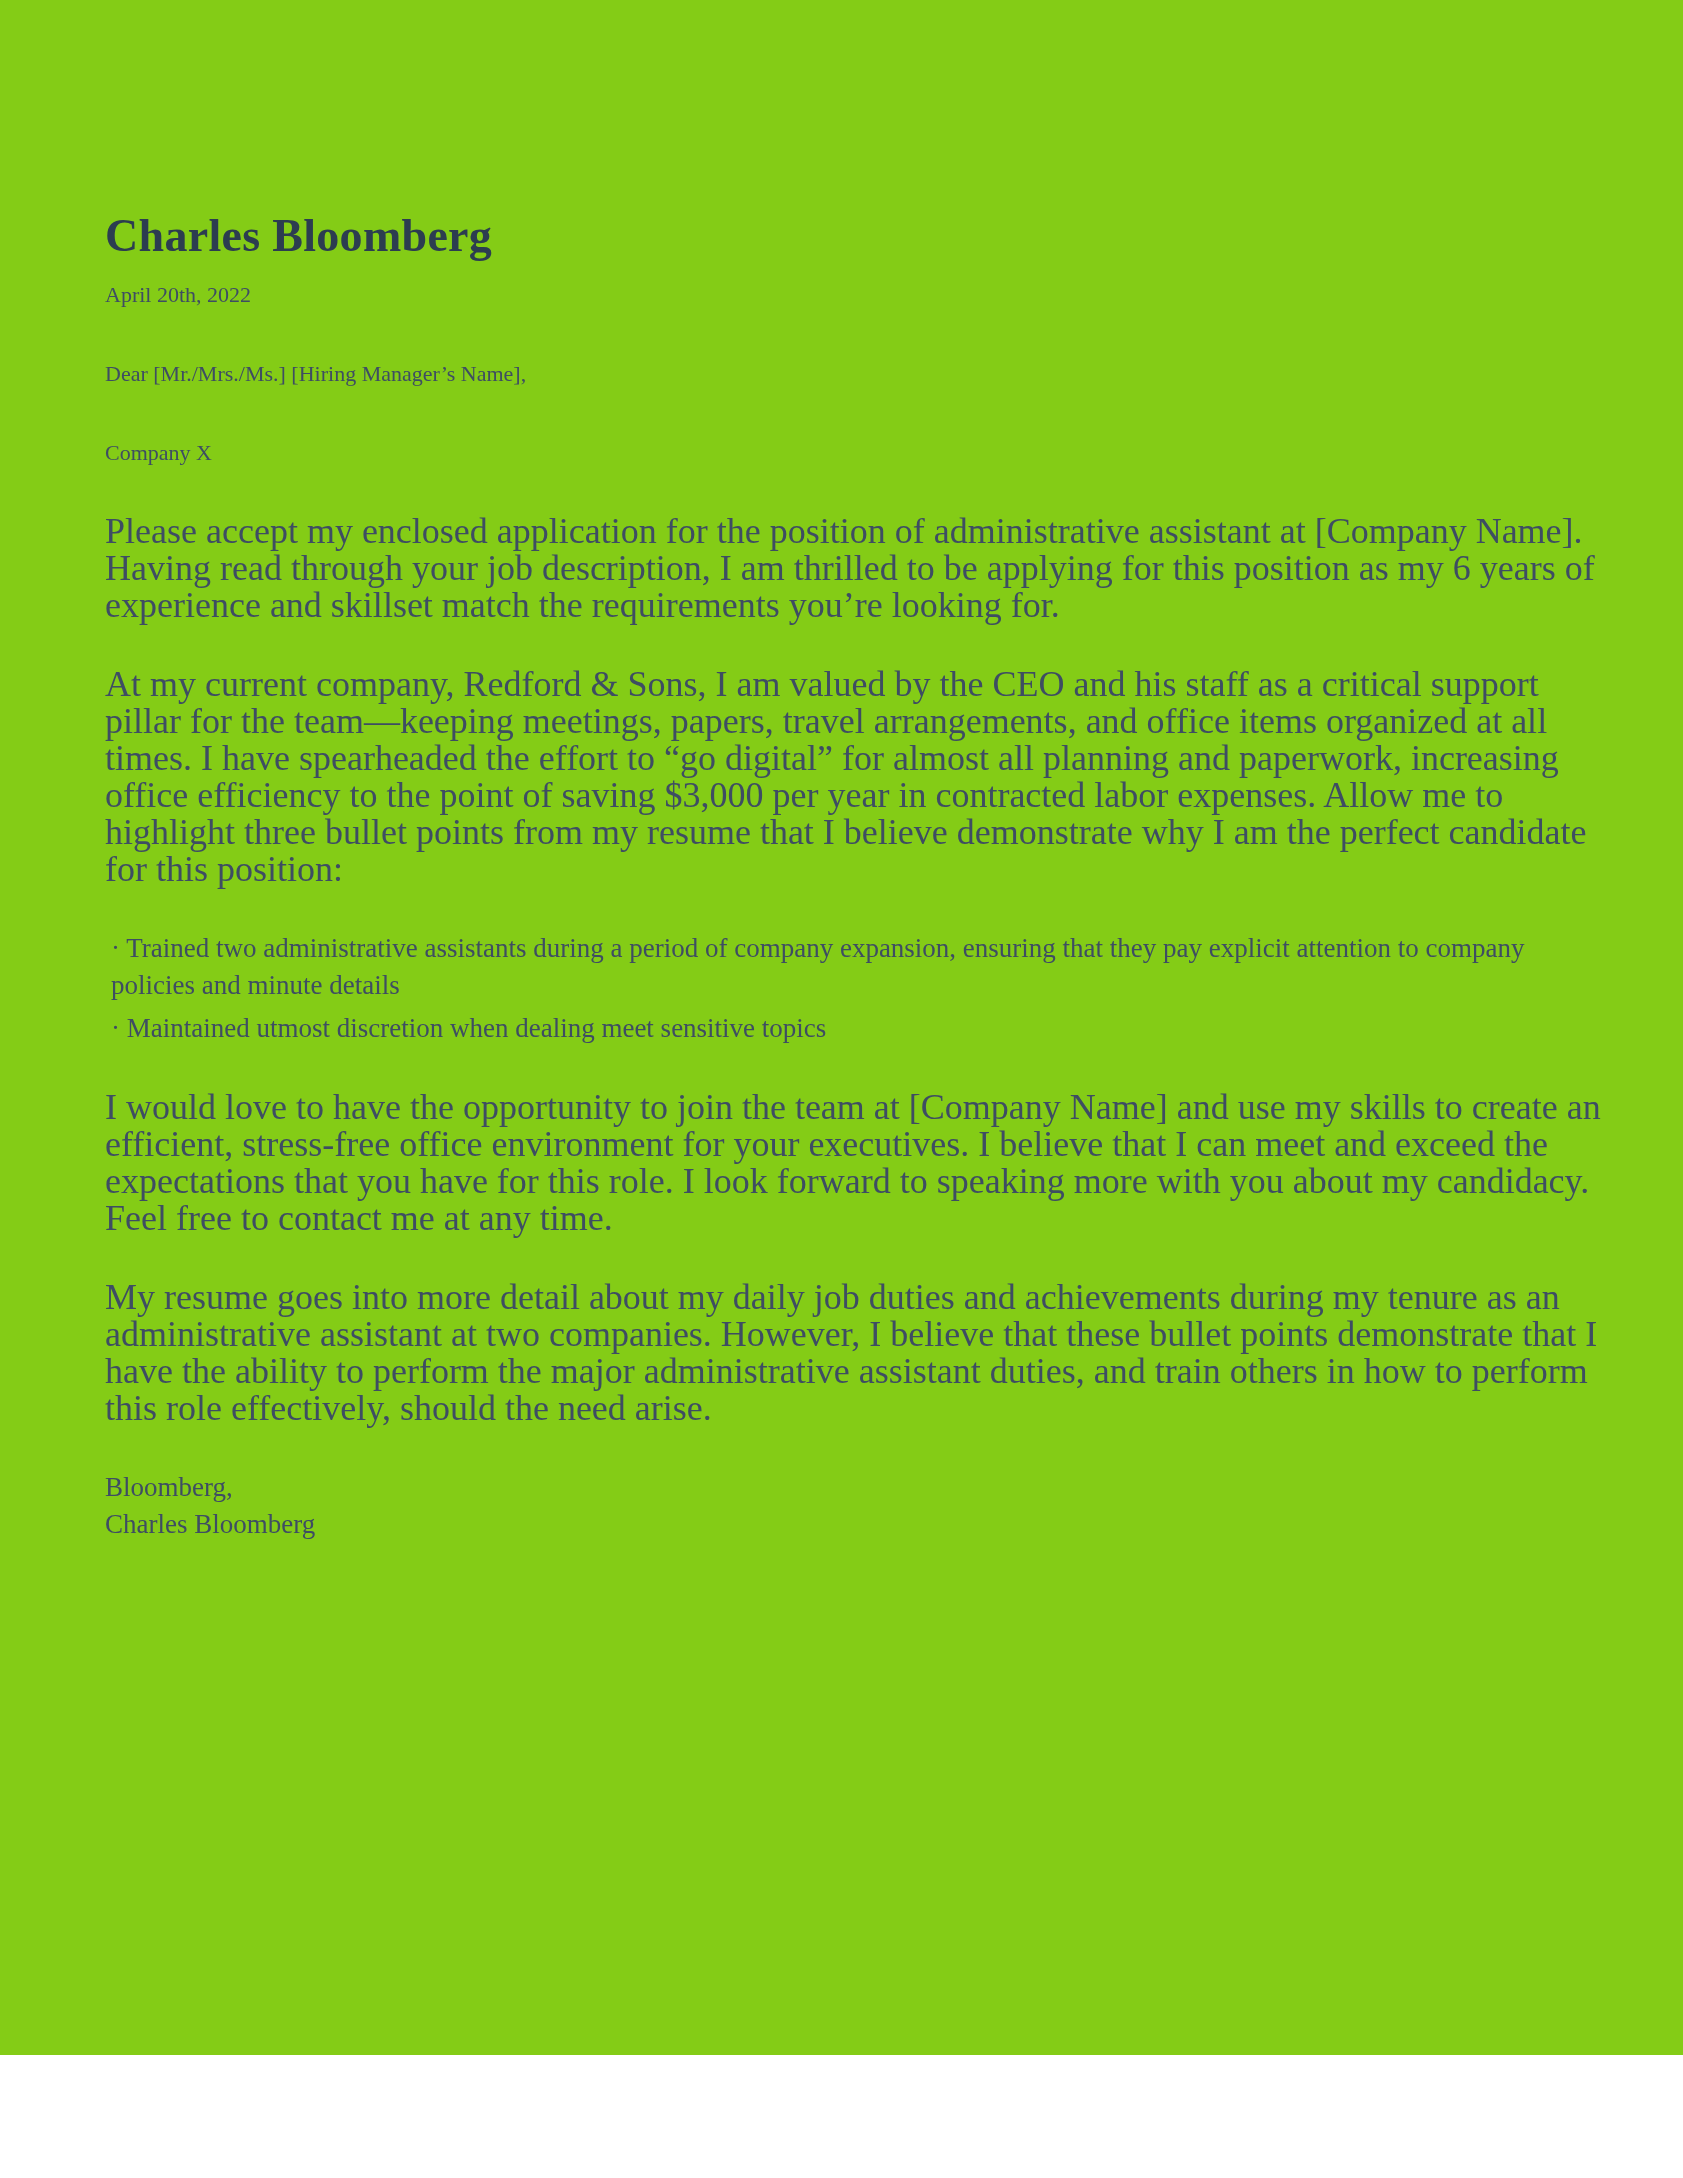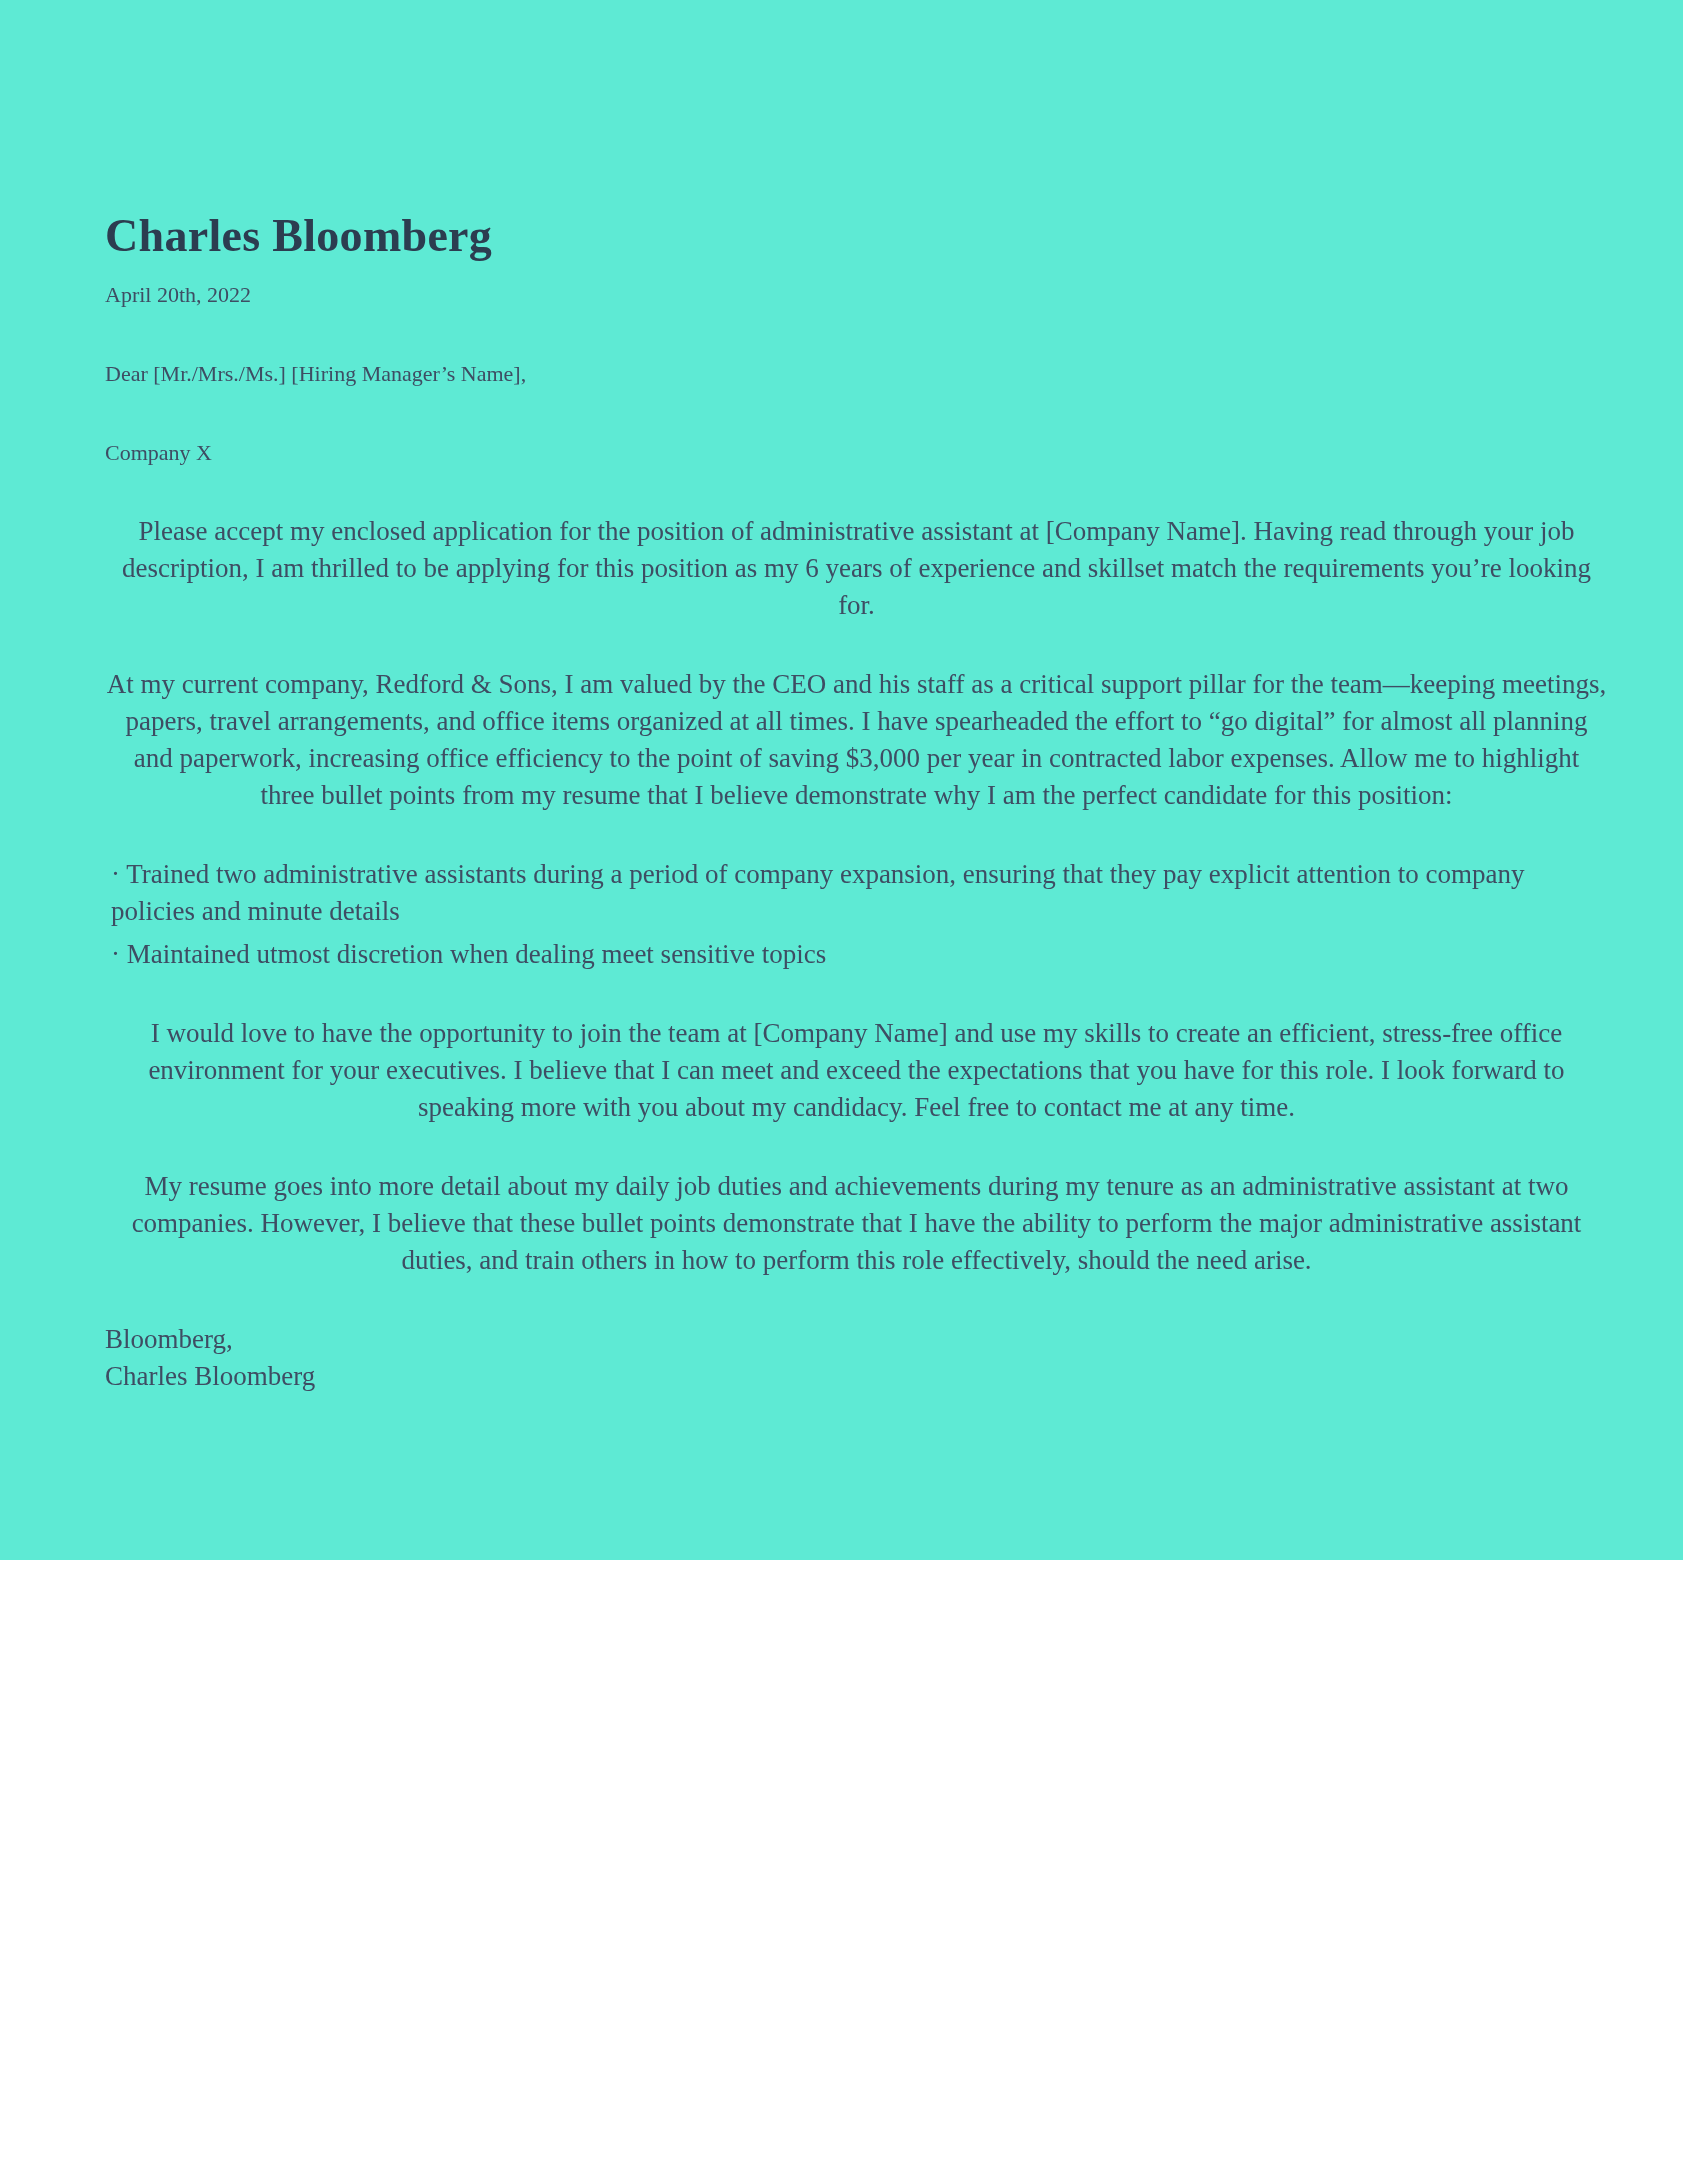--- a/index.html
+++ b/index.html
@@ -10,23 +10,23 @@
   body {
     width: 1683px;
     height: 2178px;
     font-family: "Liberation Serif", "DejaVu Serif", serif;
     color: #3e4d63;
     -webkit-font-smoothing: antialiased;
   }
   .page {
     box-sizing: border-box;
     width: 1683px;
-    height: 1560px;
+    height: 2055px;
     padding: 210px 75px 0 105px;
-    background: #5eead4;
+    background: #84cc16;
     overflow: hidden;
   }
   .sender-name {
     font-size: 46px;
     line-height: 1.15;
     font-weight: 700;
     color: #2c3d50;
     margin: 0 0 13px 0;
     letter-spacing: 0.3px;
   }
@@ -37,24 +37,23 @@
   }
   .contact-block {
     margin: 0 0 42px 0;
   }
   .block {
     font-size: 22px;
     line-height: 37px;
     margin: 0 0 42px 0;
   }
   .para {
-    font-size: 27px;
+    font-size: 36px;
     line-height: 37px;
     margin: 0 0 42px 0;
-    text-align: center;
   }
   .bullet-list {
     margin: 0 0 42px 0;
   }
   .bullet-line {
     font-size: 27px;
     line-height: 37px;
     margin: 6px;
   }
   .signature-block p {

